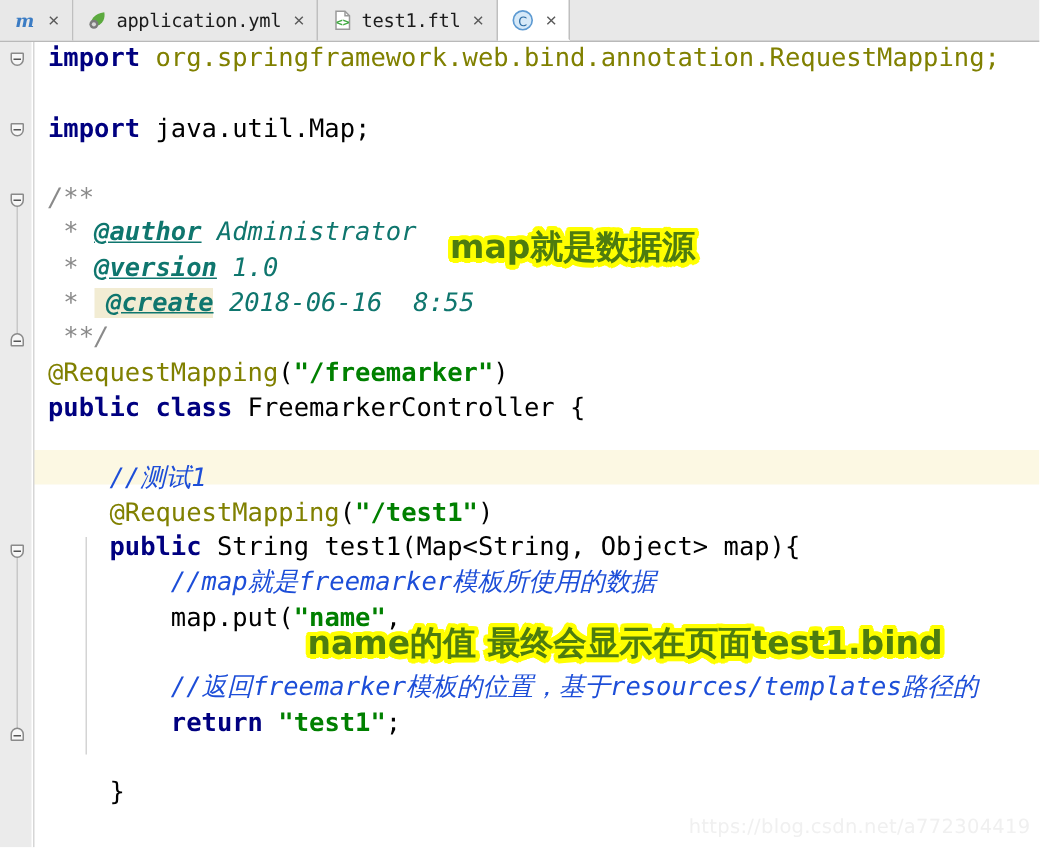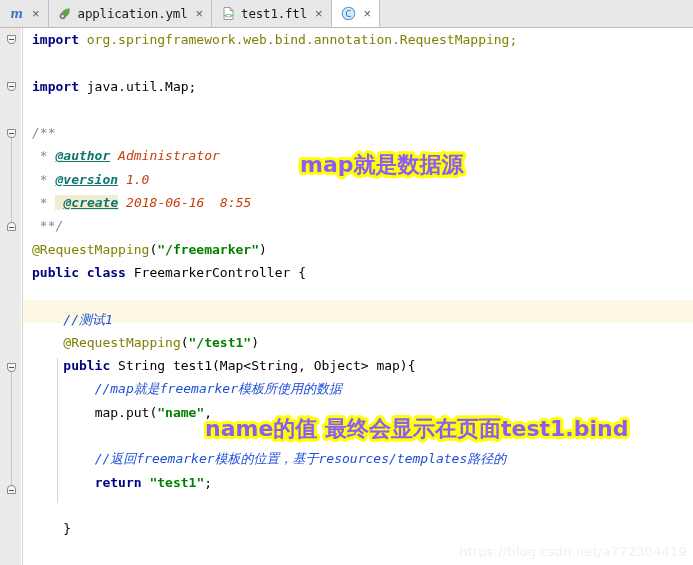--- a/index.html
+++ b/index.html
@@ -75,21 +75,21 @@
     position: absolute;
     top: 0; left: 22px;
     width: 1px; height: 537px;
     background: #d6d6d6;
   }
   #code {
     position: absolute;
     top: 0; left: 23px;
     width: 670px; height: 537px;
     font-family: "DejaVu Sans Mono", "Liberation Mono", monospace;
-    font-size: 13px;
+    font-size: 17px;
     line-height: 23.3px;
     white-space: pre;
     color: #000000;
   }
   .ln {
     height: 23.3px;
     line-height: 23.3px;
     padding-left: 9px;
     white-space: pre;
     position: relative;
@@ -104,21 +104,21 @@
 
   
   .kw      { color: #000080; font-weight: bold; }
   .str     { color: #008000; font-weight: bold; }
   .anno    { color: #808000; }
   .plain   { color: #000000; }
   .cmt     { color: #1d4ed8; font-style: italic; }
   .doc     { color: #8a8a8a; font-style: italic; }
   .doctag  { color: #0f766e; font-style: italic; font-weight: bold; text-decoration: underline; }
   .doctag-hl { background: #f2ecd3; padding-left: 8px; }
-  .docval  { color: #c2410c; font-style: italic; margin-top: 12px; }
+  .docval  { color: #0f766e; font-style: italic; margin-top: 12px; }
   .cls     { color: #000000; }
 
   
   .fold {
     position: absolute;
     left: 7px;
     width: 9px; height: 9px;
     border: 1px solid #8a8a8a;
     background: #f7f7f7;
     border-radius: 1px;
@@ -145,21 +145,21 @@
     position: absolute;
     width: 1px;
     background: #d4d4d4;
   }
 
   
   .overlay-note {
     position: absolute;
     font-family: "DejaVu Sans", "Liberation Sans", sans-serif;
     font-weight: bold;
-    color: #8b5cf6;
+    color: #4d7c0f;
     -webkit-text-stroke: 4px #ffff00;
     paint-order: stroke fill;
     white-space: nowrap;
     letter-spacing: 0px;
   }
   
   .note1 {
     left: 300px; top: 150px;
     font-size: 22px;
   }

